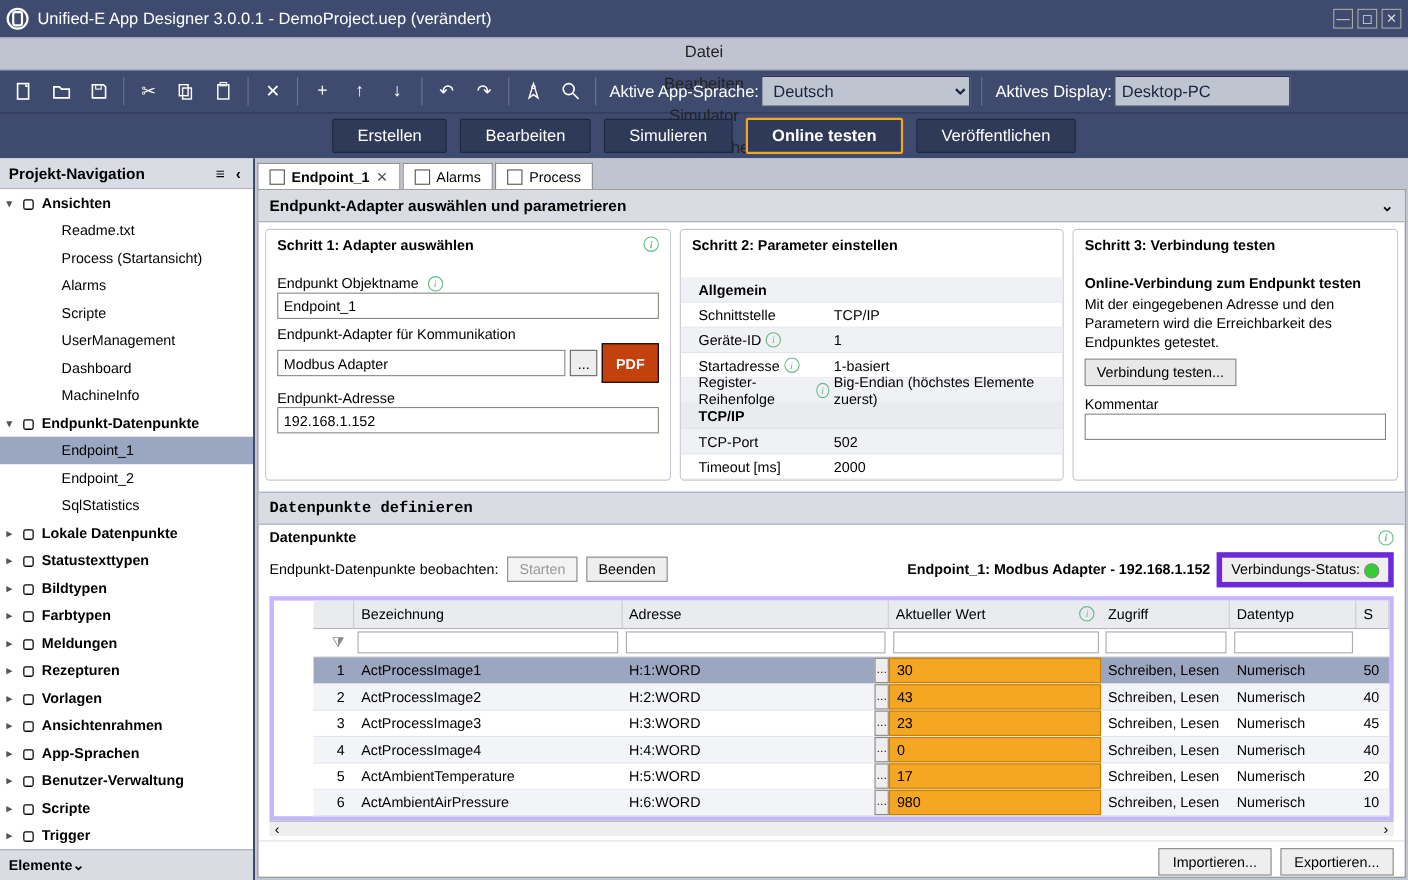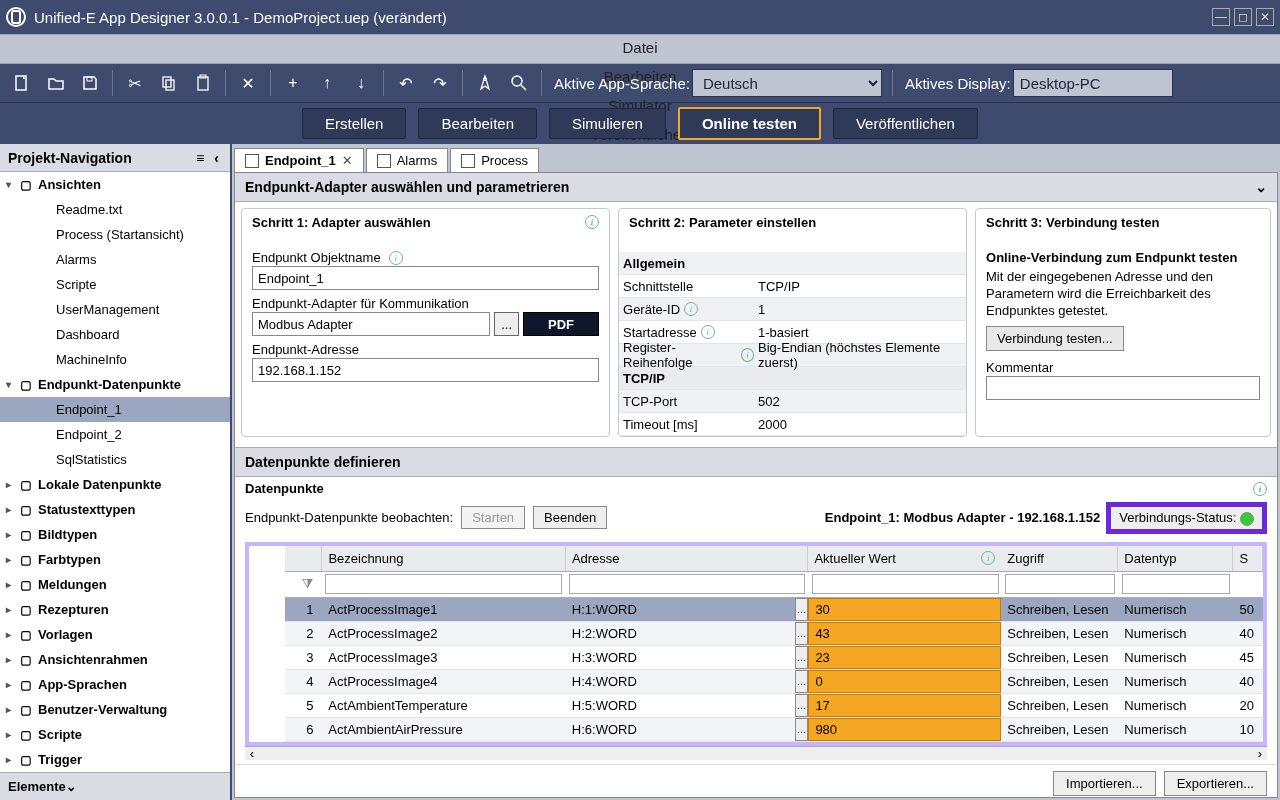--- a/index.html
+++ b/index.html
@@ -59,33 +59,33 @@
 .secbar .chev { margin-left:auto; cursor:pointer; font-size:14px; }
 
 .steps { display: flex; gap: 8px; padding: 6px; }
 .step { flex: 1; border: 1px solid #c5c8d0; border-radius: 4px; padding: 6px 10px; background: #fff; position: relative; }
 .step .sttl { font-weight: 600; font-size: 13px; margin-bottom: 20px; display:flex; }
 .step .sttl .info { margin-left:auto; }
 .flbl { font-size: 13px; margin: 3px 0 1px 0; display:flex; align-items:center; gap:4px;}
 .finp { width: 100%; border: 1px solid #888; padding: 3px 5px; font-size: 13px; height: 24px; background:#fff; }
 .frow { display: flex; gap: 4px; align-items: center; }
 .fbtn { border: 1px solid #666; background: #eee; padding: 2px 6px; cursor: pointer; height:24px; display:flex; align-items:center; }
-.pdfbtn { background: #0f172a; color: #fff; border:1px solid #000; padding: 2px 24px; font-weight:600; height:24px; display:flex; align-items:center;}
+.pdfbtn { background: #c2410c; color: #fff; border:1px solid #000; padding: 2px 12px; font-weight:600; height:36px; display:flex; align-items:center;}
 
 .ptable { font-size: 13px; }
 .ptable .prow { display: flex; border-bottom: 1px solid #e3e5ea; height: 23px; align-items: center; }
 .ptable .prow:nth-child(odd){ background:#f0f1f5; }
-.ptable .plbl { width: 135px; padding-left: 4px; display:flex; align-items:center; }
+.ptable .plbl { width: 135px; padding-left: 16px; display:flex; align-items:center; }
 .ptable .pval { flex: 1; padding-left: 4px; }
 .ptable .phdr { font-weight:600; background:#e9ebef; }
 .info { width:14px; height:14px; border:1px solid #6b8; border-radius:50%; display:inline-flex; align-items:center; justify-content:center; font-size:9px; color:#6b8; font-style:italic; font-family:serif; margin-left:4px;}
 
 .testbtn { border:1px solid #888; background:#e8e8e8; padding:4px 10px; cursor:pointer; margin:6px 0; display:inline-block;}
 
-.dphdr { background: #d9dce3; padding: 6px 10px; font-weight: 600; font-size: 14px; border-bottom: 1px solid #aab; border-top:1px solid #aab; margin-top:4px;}
+.dphdr { background: #d9dce3; padding: 6px 10px; font-weight: 600; font-size: 14px; border-bottom: 1px solid #aab; border-top:1px solid #aab; margin-top:4px;font-family:Liberation Mono, monospace;}
 .dpsub { padding: 4px 10px 2px 10px; font-weight:600; display:flex; align-items:center;}
 .dpsub .info { margin-left:auto; }
 .dpctrl { padding: 4px 10px; display: flex; align-items: center; gap: 8px; }
 .dpctrl .btn { border:1px solid #888; background:#eee; padding:3px 10px; cursor:pointer; }
 .dpctrl .btn.dis { color:#999; background:#f3f3f3; }
 .dpstatus { margin-left: auto; display:flex; align-items:center; gap:6px; }
 .statusdot { width:14px; height:14px; border-radius:50%; background:#3c3; border:1px solid #888;}
 .statuslbl { border:5px solid #6d28d9; padding:3px 8px; background:#eee;}
 .dpinfo { font-weight:600; }
 

